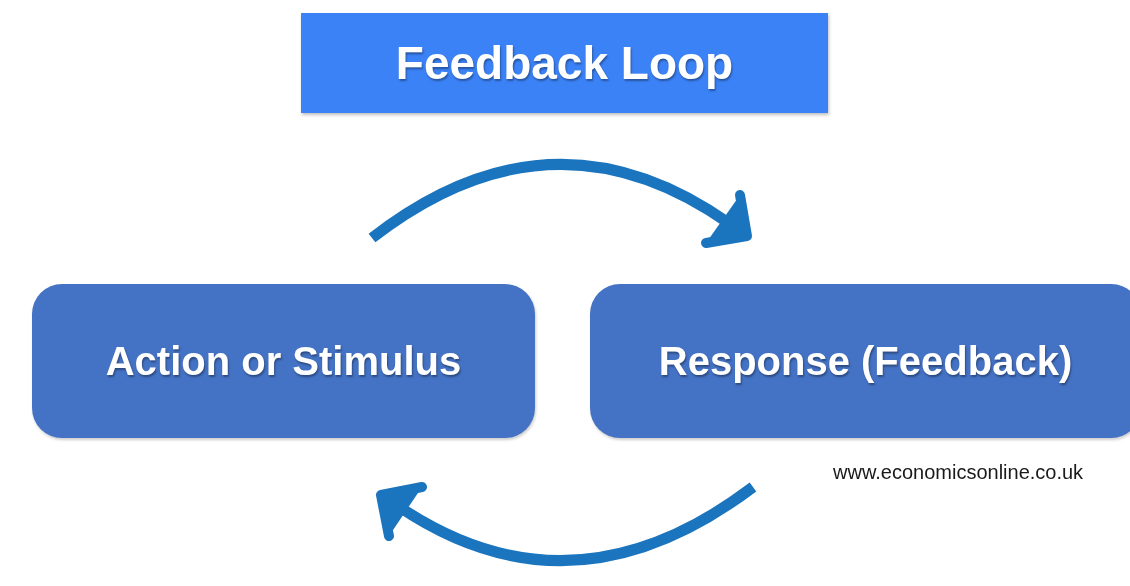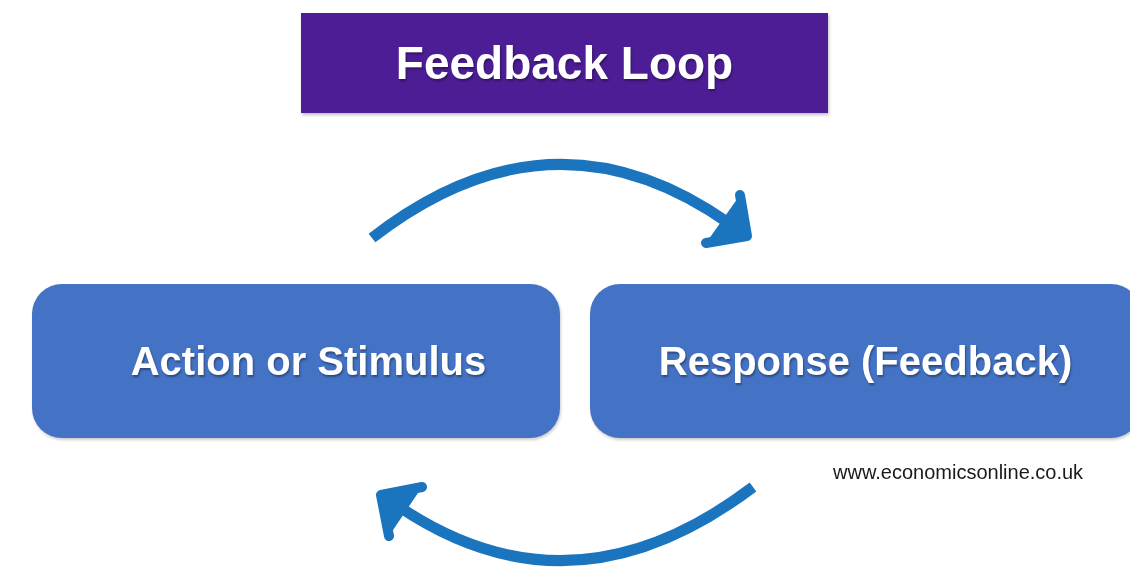--- a/index.html
+++ b/index.html
@@ -26,21 +26,21 @@
     white-space: nowrap;
   }
   .node {
     position: absolute;
     top: 284px;
     height: 154px;
     border-radius: 30px;
     display: flex; align-items: center; justify-content: center;
     box-shadow: 1px 2px 3px rgba(0,0,0,0.2);
   }
-  .node-left  { left: 32px;  width: 503px; padding-left: 25px; }
+  .node-left  { left: 32px;  width: 503px; }
   .node-right { left: 590px; width: 551px; }
   .node-label {
     color: #ffffff;
     font-size: 40px;
     font-weight: bold;
     text-shadow: 1px 2px 2px rgba(0,0,0,0.35);
     white-space: nowrap;
   }
   .watermark {
     position: absolute;
@@ -74,21 +74,21 @@
     <g stroke="#1B74BE">
       <path class="shaft" d="M 372 238 Q 552 98 730 224"></path>
       <path class="head" d="M 740 195 L 747 236 L 706 243" fill="#1B74BE"></path>
     </g>
     <g stroke="#1B74BE">
       <path class="shaft" d="M 753 487 Q 572 624 398 506"></path>
       <path class="head" d="M 422 487 L 381 495 L 389 536" fill="#1B74BE"></path>
     </g>
   </svg>
 
-  <div class="banner" style="background-color: #4c1d95;">
+  <div class="banner" style="background-color: #3b82f6;">
     <span class="banner-label">Feedback Loop</span>
   </div>
 
   <div class="node node-left" style="background-color: rgb(68, 114, 196);">
     <span class="node-label">Action or Stimulus</span>
   </div>
 
   <div class="node node-right" style="background-color: rgb(68, 114, 196);">
     <span class="node-label">Response (Feedback)</span>
   </div>

